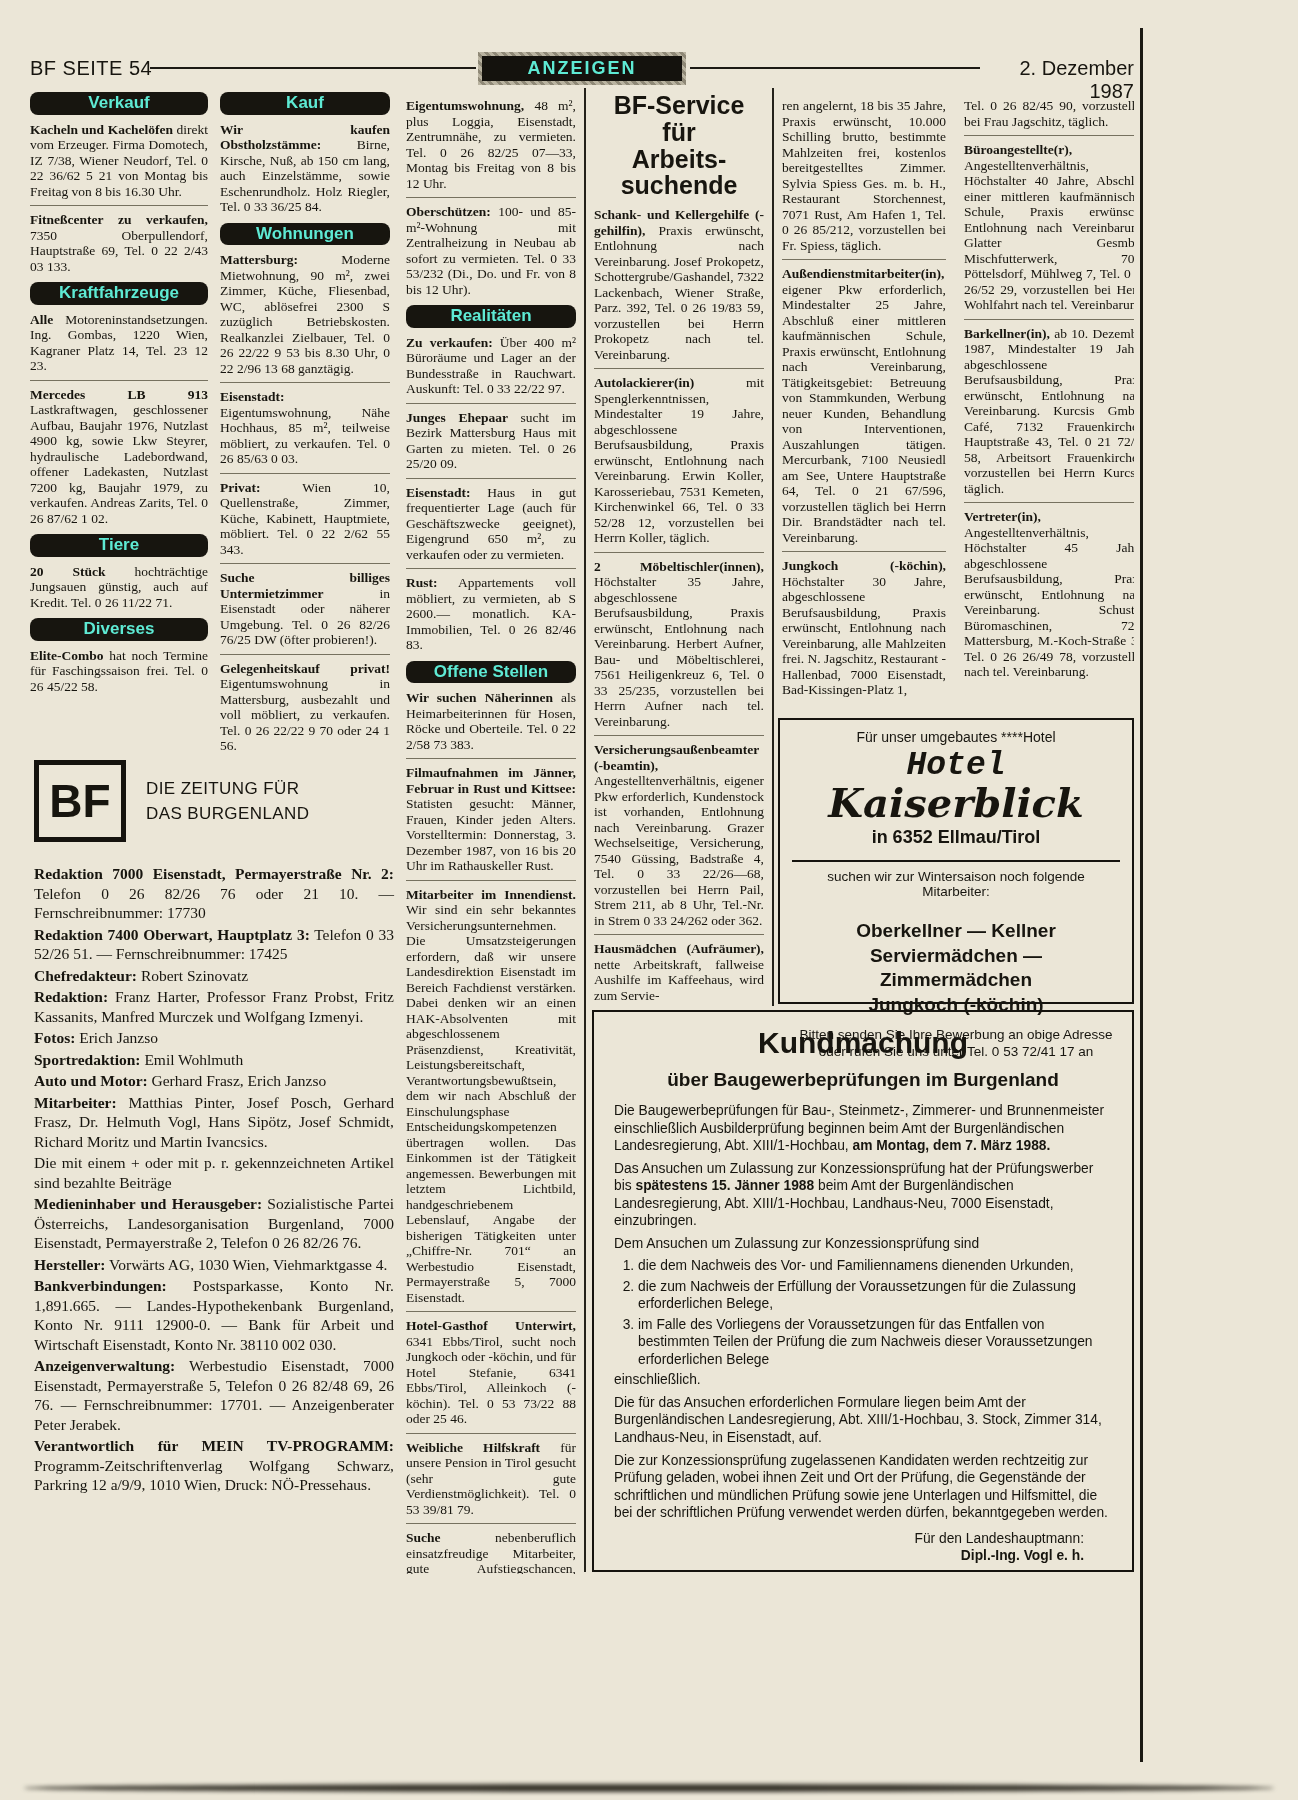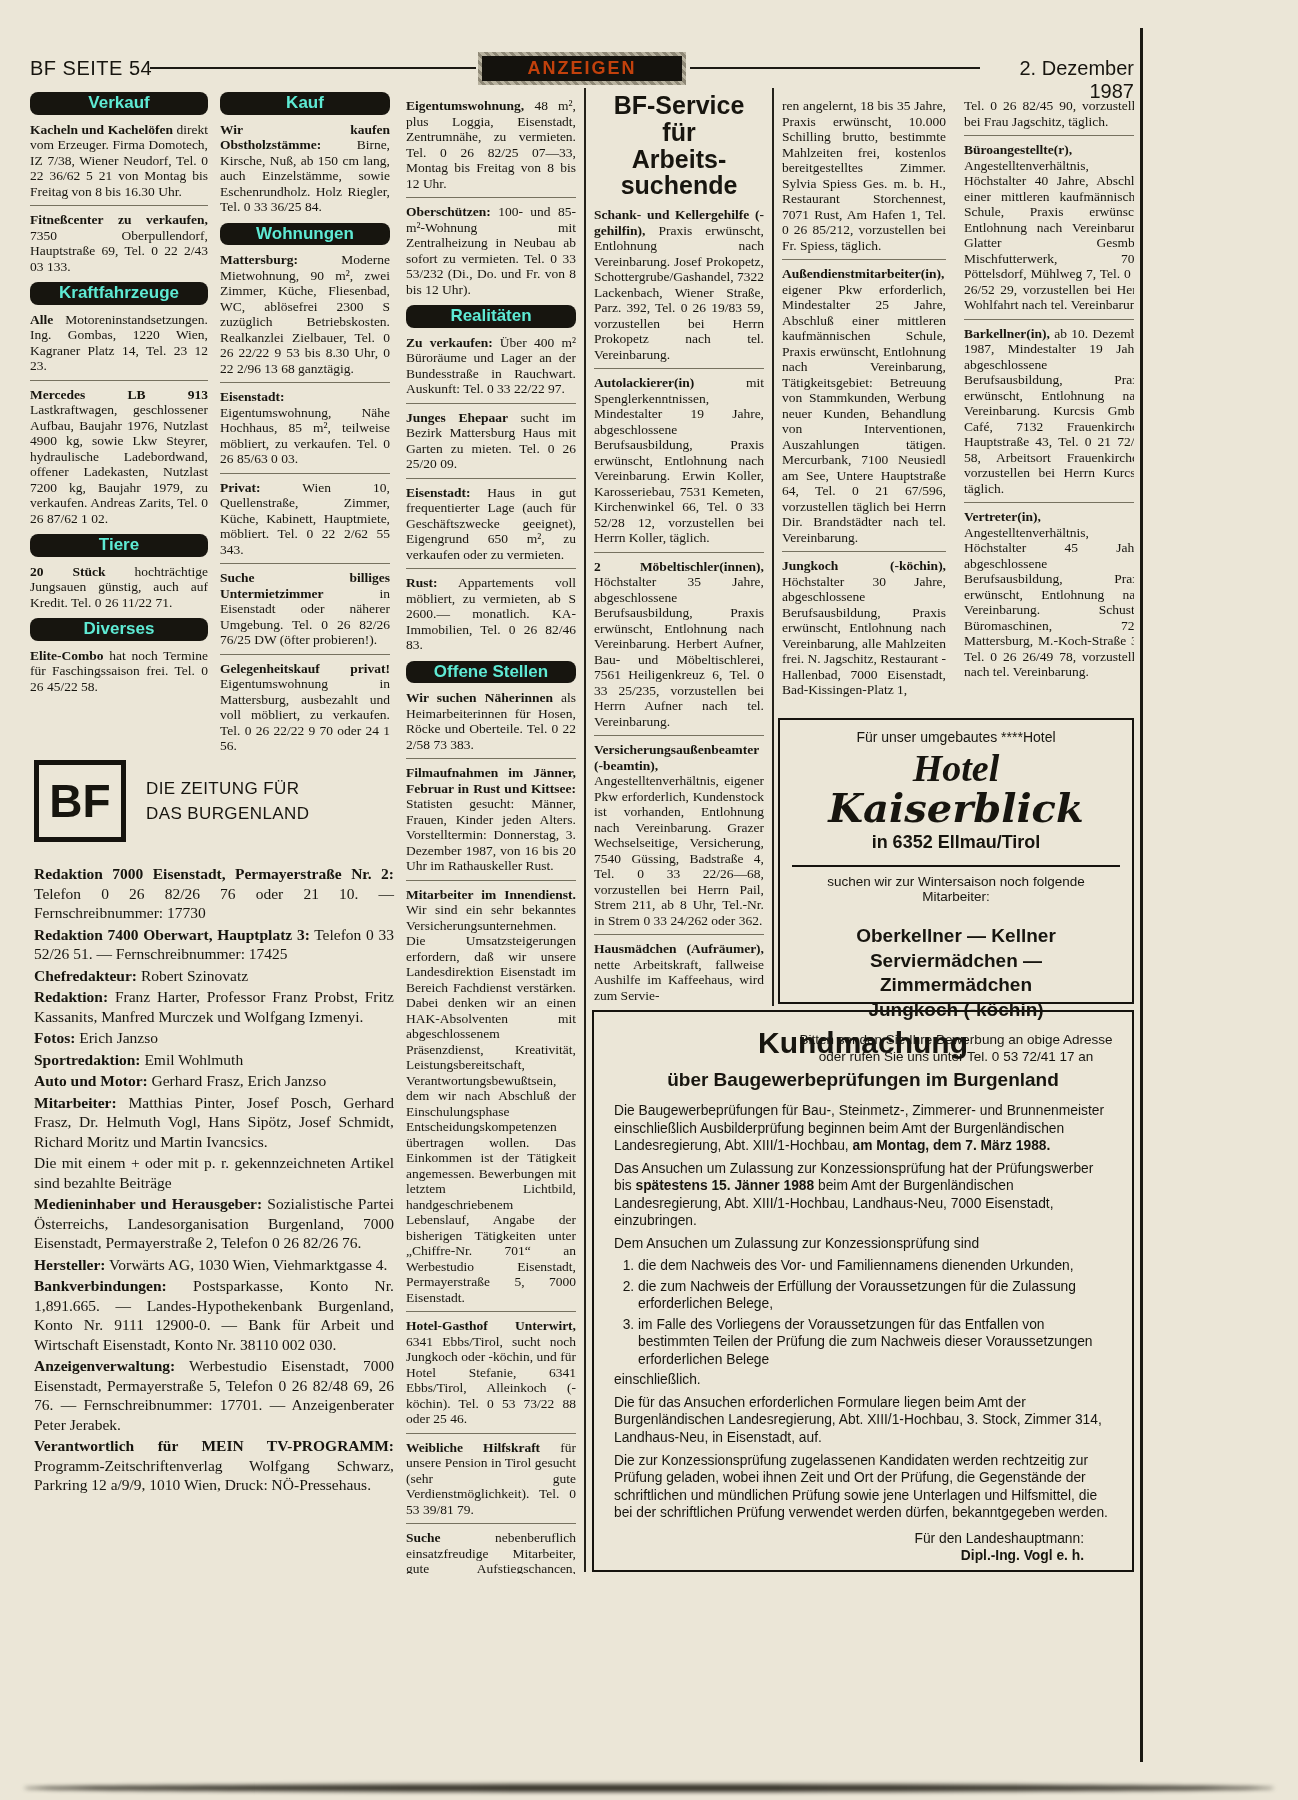--- a/index.html
+++ b/index.html
@@ -7,21 +7,21 @@
   body { background:#d8d3c3; font-family:"Liberation Serif", serif; }
   .page { position:relative; width:1298px; height:1800px; background:#ebe6d7; color:#17150f; overflow:hidden; }
 
   
   .hdr-label { position:absolute; top:57px; left:30px; font-family:"Liberation Sans",sans-serif; font-size:20px; letter-spacing:.5px; }
   .hdr-line { position:absolute; top:67px; height:2px; background:#1c1a14; }
   #hline1 { left:150px; width:326px; }
   #hline2 { left:690px; width:290px; }
   .anz-wrap { position:absolute; left:478px; top:52px; width:208px; height:33px; padding:4px;
               background:repeating-linear-gradient(45deg,#b9b3a0 0 3px,#8f8977 3px 6px); }
-  .anz-inner { width:100%; height:100%; background:#14120d; color:#c2410c; font-family:"Liberation Sans",sans-serif;
+  .anz-inner { width:100%; height:100%; background:#14120d; color:#5eead4; font-family:"Liberation Sans",sans-serif;
                font-weight:bold; font-size:18px; letter-spacing:2px; display:flex; align-items:center; justify-content:center; }
   .hdr-date { position:absolute; top:57px; left:980px; width:154px; text-align:right; font-family:"Liberation Sans",sans-serif; font-size:20px; }
 
   
   .col { position:absolute; top:92px; font-size:13.5px; line-height:15.5px; text-align:justify; overflow:hidden; }
   #col1 { left:30px;  width:178px; height:664px; }
   #col2 { left:220px; width:170px; height:664px; }
   #col3 { left:406px; width:170px; height:1482px; }
   #col4 { left:594px; width:170px; height:912px; }
   #col5 { left:782px; width:164px; height:620px; }
@@ -55,21 +55,21 @@
             font-family:"Liberation Sans",sans-serif; font-weight:bold; font-size:46px; }
   .tagline { font-family:"Liberation Sans",sans-serif; font-size:17px; line-height:1.5; letter-spacing:.4px; }
   .imp { font-size:15.5px; line-height:1.26; text-align:justify; margin-bottom:2px; overflow-wrap:break-word; }
   .imp b { font-weight:bold; }
 
   
   #hotel { position:absolute; left:778px; top:718px; width:356px; height:286px; border:2px solid #15130e;
            padding:9px 12px; text-align:center; font-family:"Liberation Sans",sans-serif; }
   .hotel-head { border-bottom:2px solid #15130e; padding-bottom:12px; margin-bottom:7px; }
   .hotel-intro { font-size:14px; margin-bottom:4px; }
-  .hotel-name1 { font-family:Liberation Serif, serif; font-style:italic; font-weight:bold; font-size:38px; line-height:1; }
+  .hotel-name1 { font-family:Liberation Mono, monospace; font-style:italic; font-weight:bold; font-size:33px; line-height:1; }
   .hotel-name2 { font-family:"DejaVu Serif",serif; font-style:italic; font-weight:bold; font-size:40px; line-height:1.05; }
   .hotel-loc { font-size:18px; font-weight:bold; margin-top:3px; }
   .hotel-season { font-size:13.5px; margin-bottom:20px; }
   .hotel-pos { font-size:19px; font-weight:bold; line-height:1.3; }
   .hotel-contact { font-size:13.5px; margin-top:8px; line-height:1.3; }
 
   
   #notice { position:absolute; left:592px; top:1010px; width:542px; height:562px; border:2px solid #15130e;
             padding:12px 20px; font-family:"Liberation Sans",sans-serif; font-size:13.8px; line-height:1.27;
             text-align:left; overflow:hidden; }

